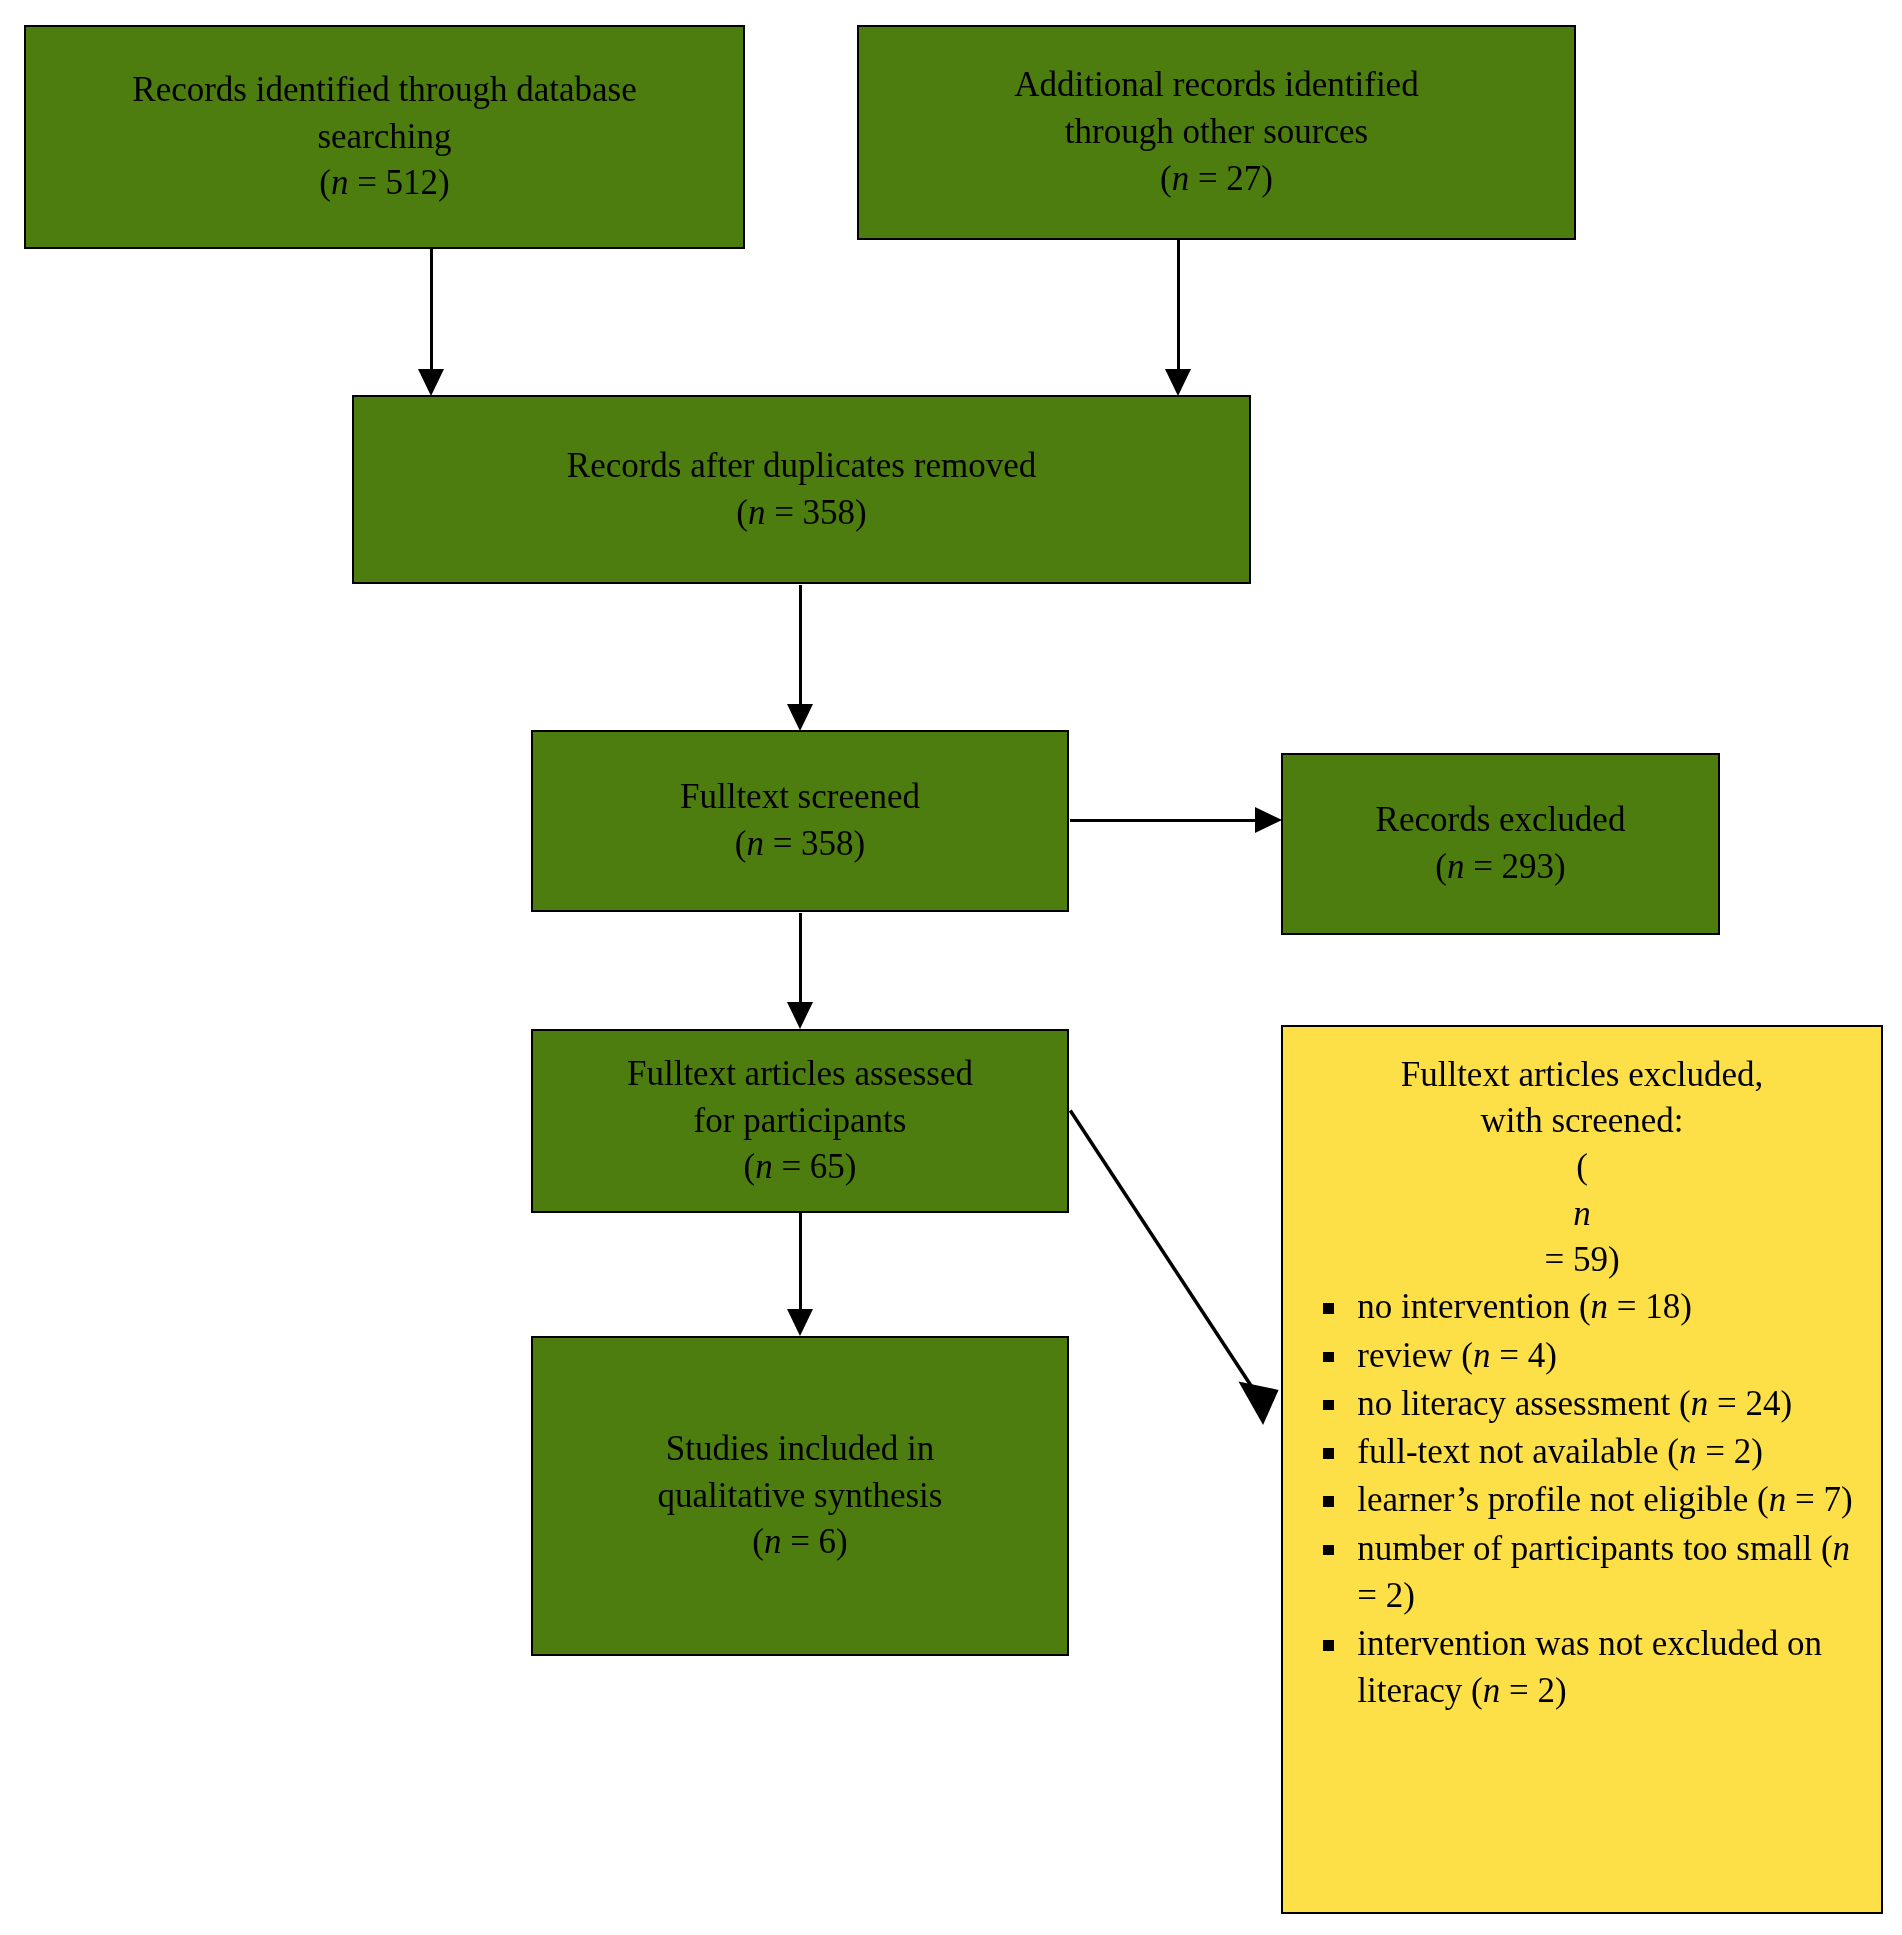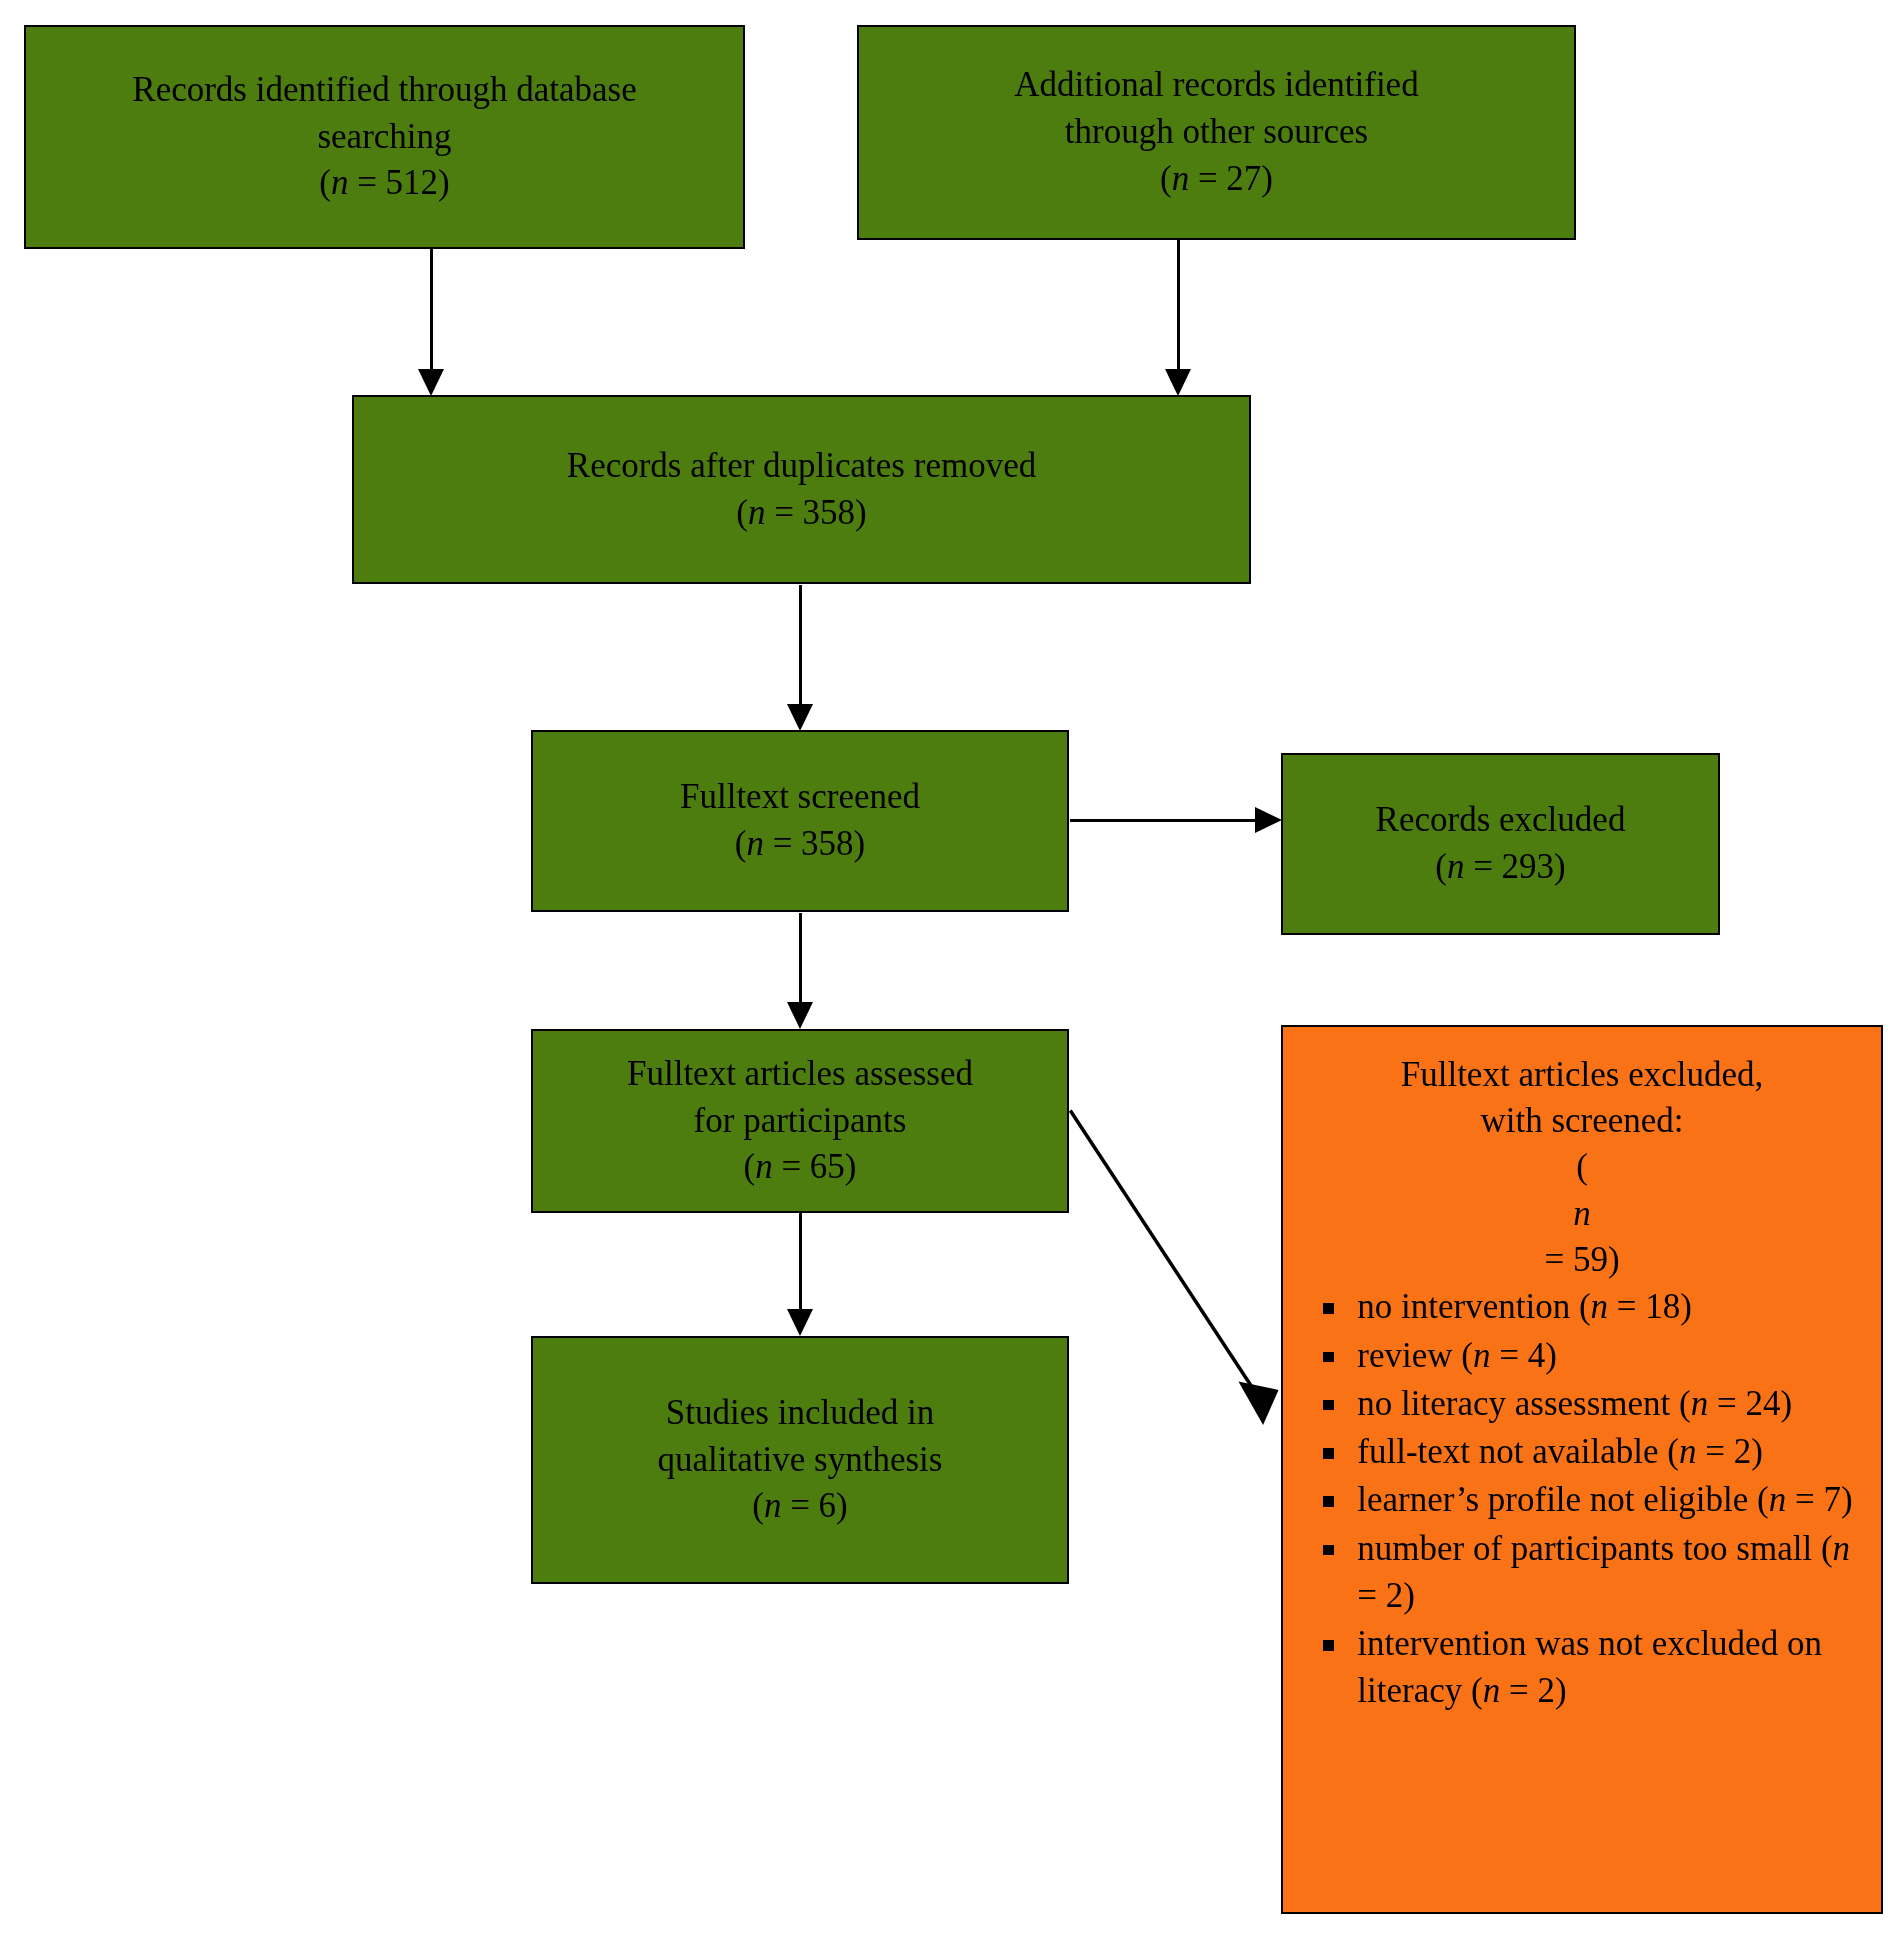--- a/index.html
+++ b/index.html
@@ -39,21 +39,21 @@
     font-size: 35px;
   }
   .ital {
     font-style: italic;
   }
   
   .reasons-box {
     position: absolute;
     box-sizing: border-box;
     border: 2.8px solid #000000;
-    background: #f97316;
+    background: #fde047;
     padding: 25px 11.3px 0 11.3px;
   }
   .reasons-head {
     text-align: center;
     font-size: 35px;
     line-height: 1.32;
   }
   .reasons-head span { display: block; }
   ul.reasons-list {
     list-style: none;
@@ -178,21 +178,21 @@
   </div>
 
   <div class="vline" style="left:799px; top:1213px; height:99px;"></div>
   <div class="arrow-down" style="left:787px; top:1309px;"></div>
 
   <svg class="diag-svg" viewBox="0 0 2703 2751" preserveAspectRatio="none">
     <line x1="1521" y1="1578" x2="1795" y2="1995" stroke="#000000" stroke-width="5"></line>
     <polygon points="1795,2025 1760,1963 1817,1975" fill="#000000"></polygon>
   </svg>
 
-  <div class="box" style="left:531px; top:1336px; width:538px; height:248px;">
+  <div class="box" style="left:531px; top:1336px; width:538px; height:320px;">
     <div class="box-inner">
       <span class="lbl">Studies included in</span>
       <span class="lbl">qualitative synthesis</span>
       <span class="nline">(<span class="ital">n</span><span> = 6)</span></span>
     </div>
   </div>
 
   <div class="reasons-box" style="left:1281px; top:1025px; width:602px; height:889px;">
     <div class="reasons-head">
       <span>Fulltext articles excluded,</span>

